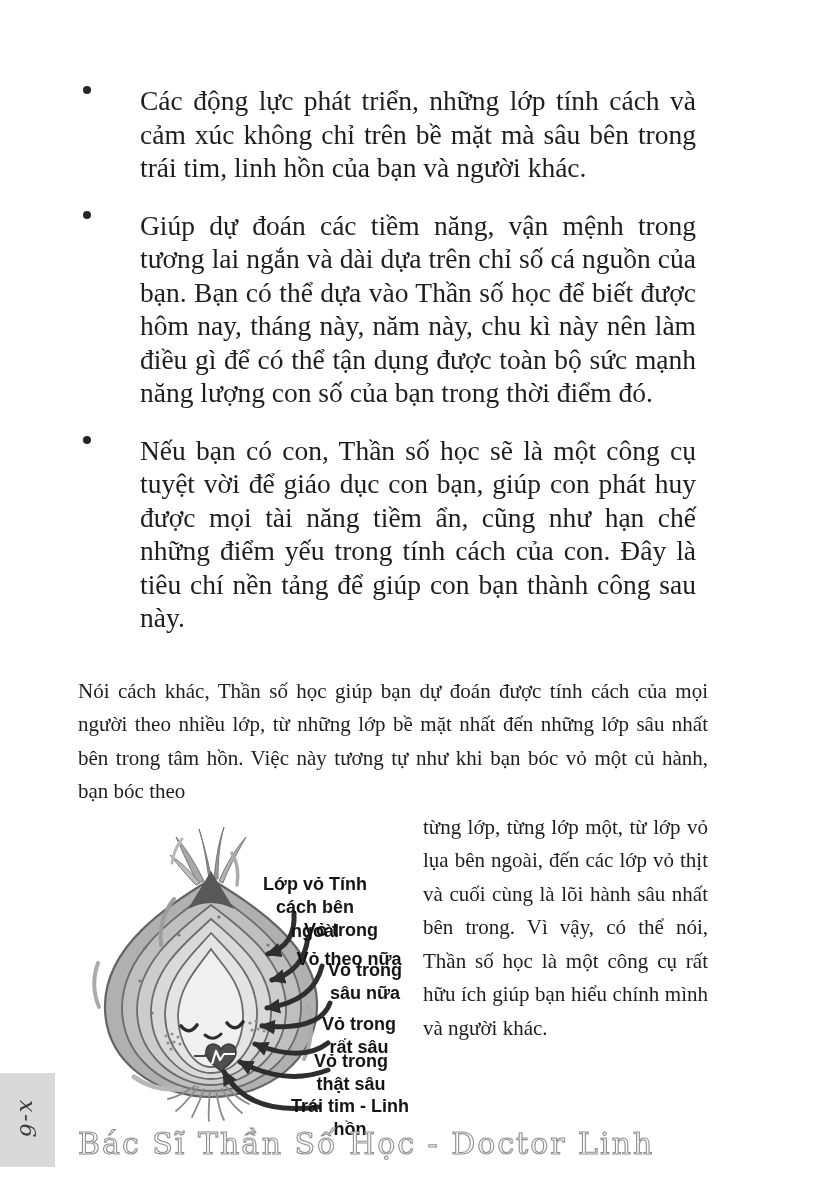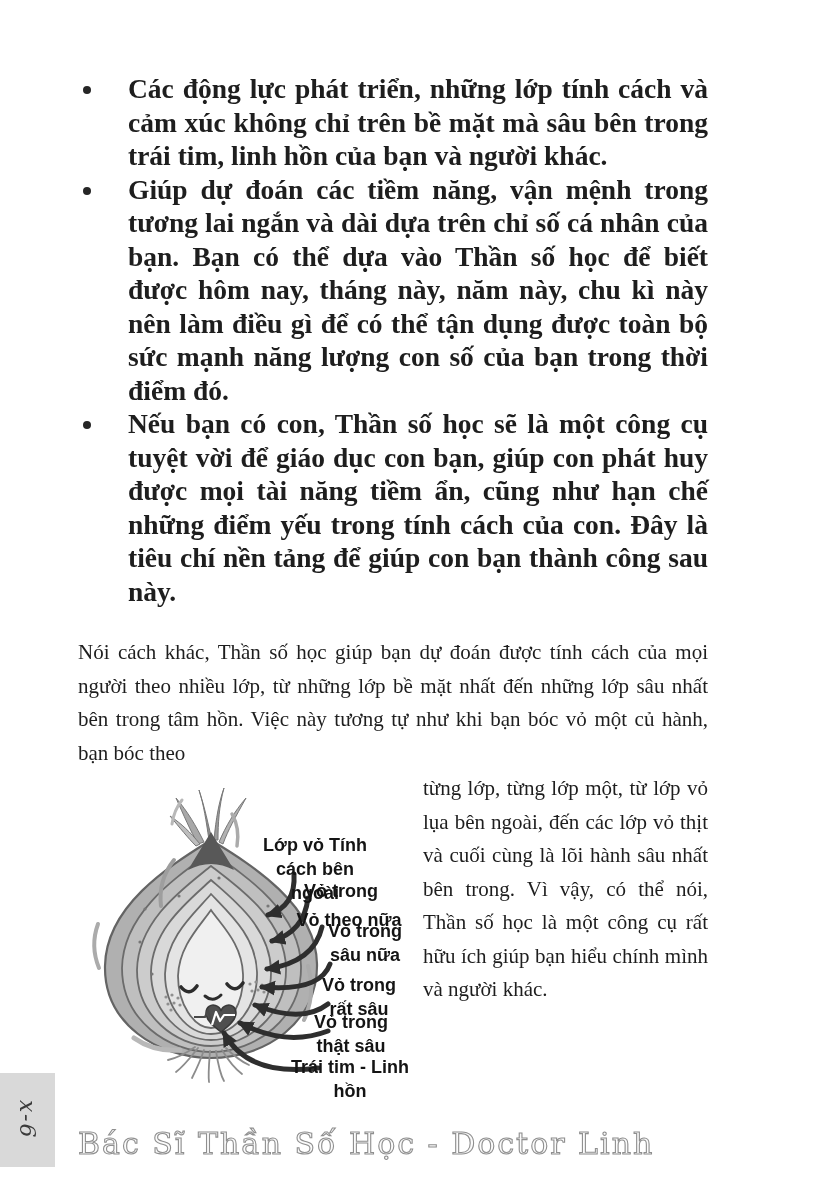--- a/index.html
+++ b/index.html
@@ -4,21 +4,21 @@
 <style>
   html,body { margin:0; padding:0; background:#ffffff; }
   .page { position:relative; width:829px; height:1200px; background:#ffffff;
           font-family:"Liberation Serif", serif; color:#1e1e1e; overflow:hidden; }
   .content { position:absolute; left:78px; top:72px; width:630px; }
 
   .bullet { display:flex; }
   .dot-col { flex:0 0 50px; }
   .dot-col .dot { display:block; width:8px; height:8px; border-radius:50%;
                   background:#262626; margin:14px 0 0 5px; }
-  .btext { flex:1; margin:0; font-size:27.5px; line-height:33.5px; text-align:justify;font-weight:bold; }
+  .btext { flex:1; margin:12px; font-size:27.5px; line-height:33.5px; text-align:justify; }
 
   .para { margin:28px 0 0 0; font-size:21px; line-height:33.5px; text-align:justify; }
 
   .wrap-row { display:flex; }
   .fig { position:relative; flex:0 0 345px; height:324px; }
   .fig svg { display:block; margin-top:14px; }
   .flabel { position:absolute; font-family:"Liberation Sans", sans-serif; font-weight:bold;
             font-size:18px; line-height:1.32; text-align:center; color:#141414; }
   .lbl1 { left:176px; top:64px;  width:122px; }
   .lbl2 { left:223px; top:110px; width:80px;  }
@@ -48,21 +48,21 @@
       <div class="bullet">
         <span class="dot-col">
             <span class="dot"></span>
           </span>
         <p class="btext">Các động lực phát triển, những lớp tính cách và cảm xúc không chỉ trên bề mặt mà sâu bên trong trái tim, linh hồn của bạn và người khác.</p>
       </div>
       <div class="bullet">
         <span class="dot-col">
             <span class="dot"></span>
           </span>
-        <p class="btext">Giúp dự đoán các tiềm năng, vận mệnh trong tương lai ngắn và dài dựa trên chỉ số cá nhân của bạn. Bạn có thể dựa vào Thần số học để biết được hôm nay, tháng này, năm này, chu kì này nên làm điều gì để có thể tận dụng được toàn bộ sức mạnh năng lượng con số của bạn trong thời điểm đó.</p>
+        <p class="btext">Giúp dự đoán các tiềm năng, vận mệnh trong tương lai ngắn và dài dựa trên chỉ số cá nguồn của bạn. Bạn có thể dựa vào Thần số học để biết được hôm nay, tháng này, năm này, chu kì này nên làm điều gì để có thể tận dụng được toàn bộ sức mạnh năng lượng con số của bạn trong thời điểm đó.</p>
       </div>
       <div class="bullet">
         <span class="dot-col">
             <span class="dot"></span>
           </span>
         <p class="btext">Nếu bạn có con, Thần số học sẽ là một công cụ tuyệt vời để giáo dục con bạn, giúp con phát huy được mọi tài năng tiềm ẩn, cũng như hạn chế những điểm yếu trong tính cách của con. Đây là tiêu chí nền tảng để giúp con bạn thành công sau này.</p>
       </div>
     </div>
 
     <p class="para">Nói cách khác, Thần số học giúp bạn dự đoán được tính cách của mọi người theo nhiều lớp, từ những lớp bề mặt nhất đến những lớp sâu nhất bên trong tâm hồn. Việc này tương tự như khi bạn bóc vỏ một củ hành, bạn bóc theo</p>

